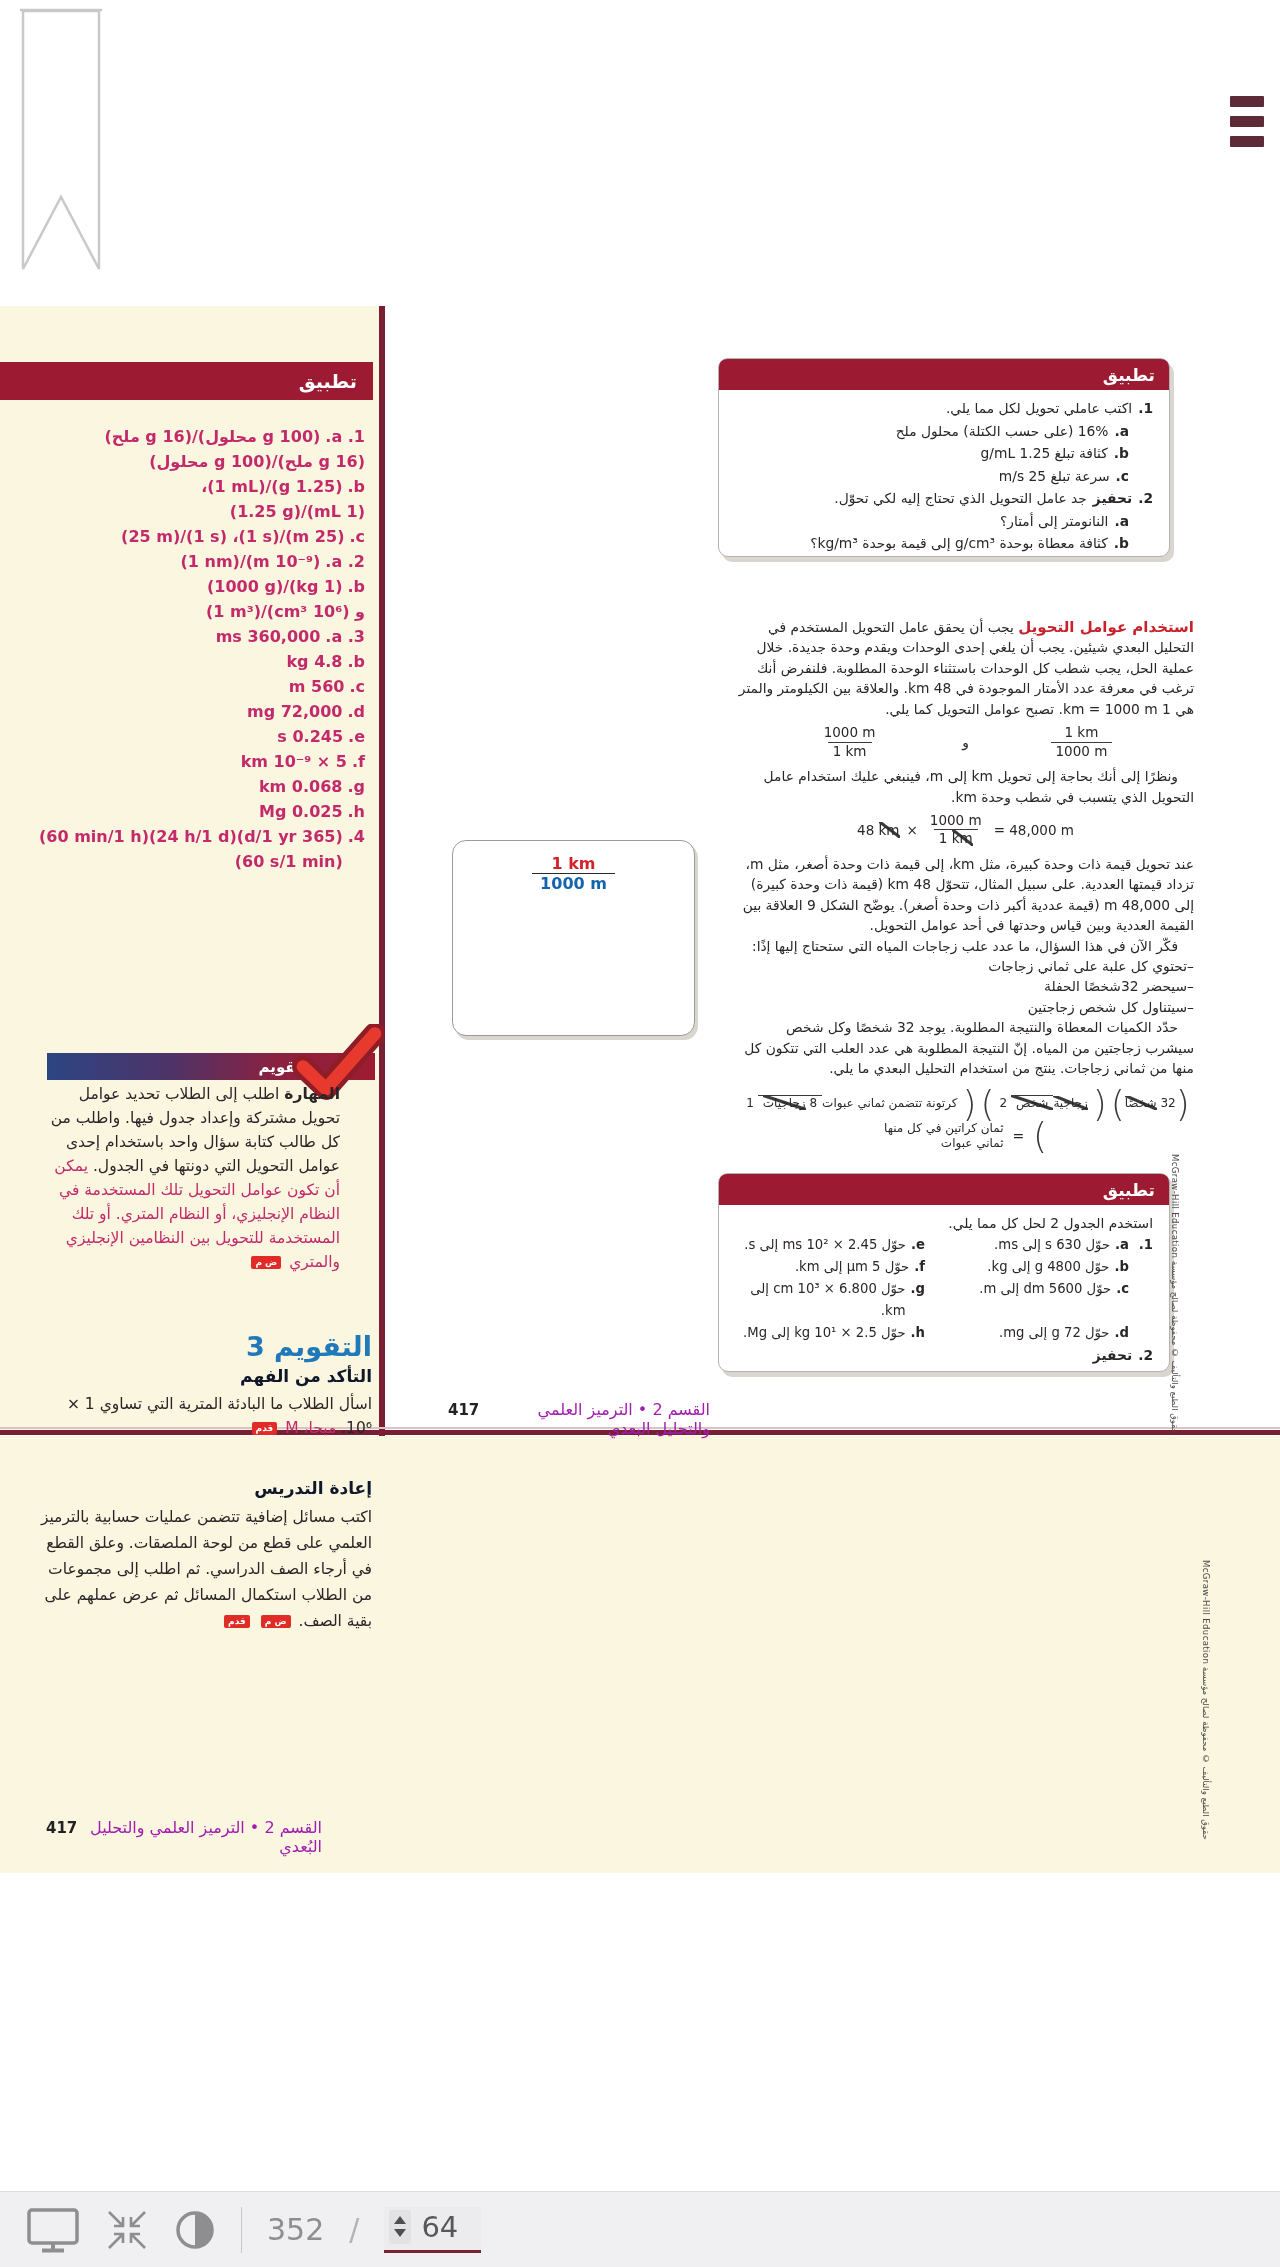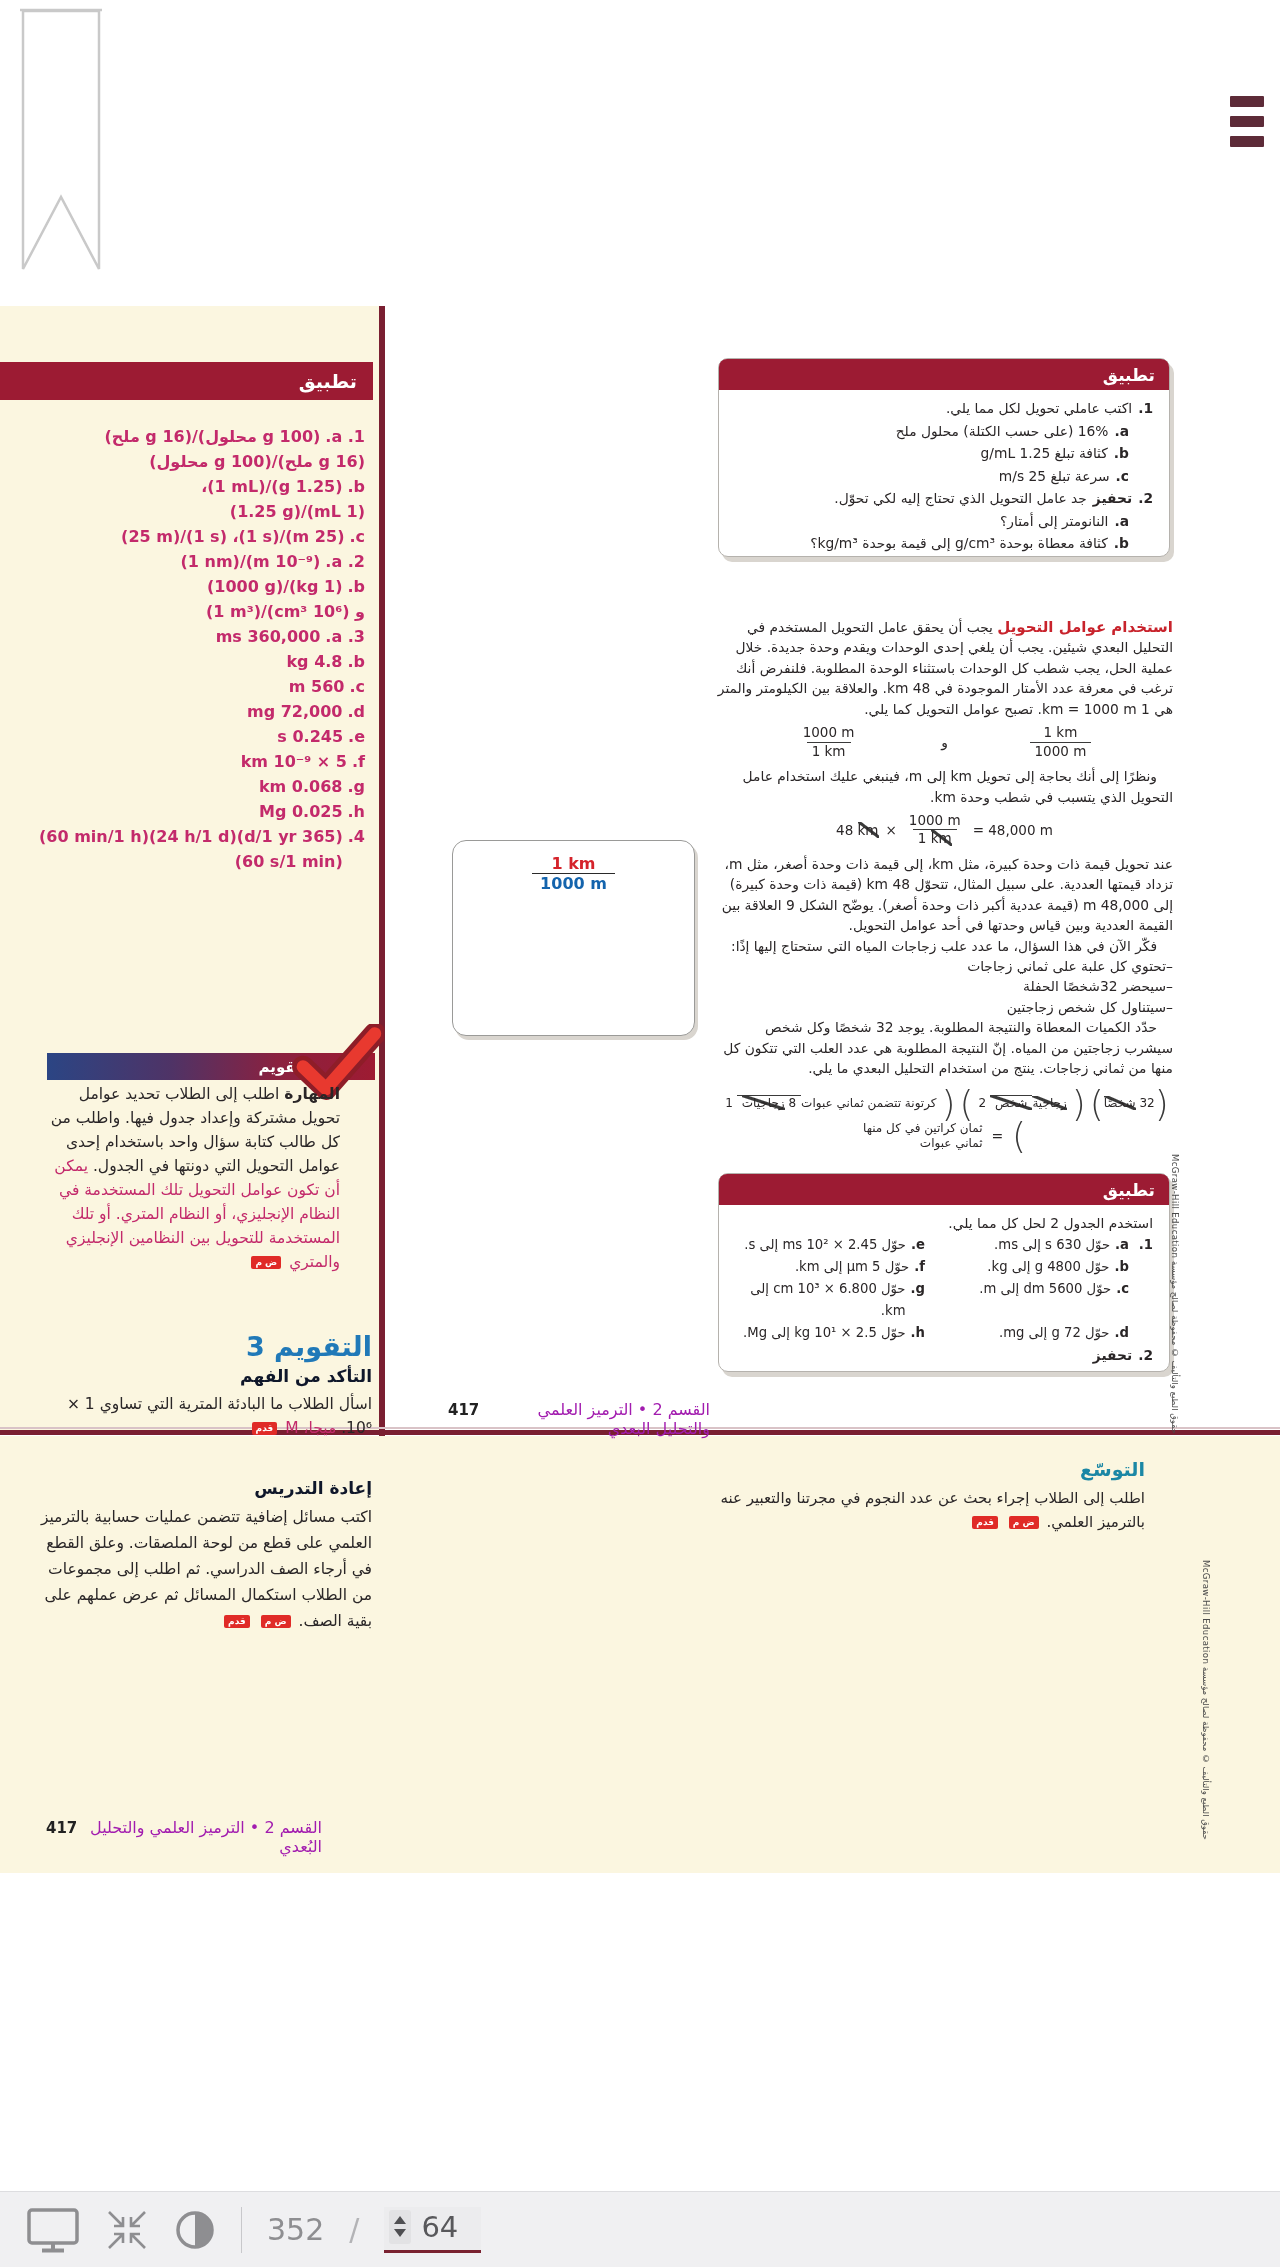--- a/index.html
+++ b/index.html
@@ -62,21 +62,21 @@
   .indent1{margin-right:24px;}
   .motiv{font-weight:bold;}
 
   .app2 .intro{font-size:13.8px;line-height:22px;direction:rtl;text-align:right;}
   .grid2{display:grid;direction:rtl;grid-template-columns:20px 200px 1fr;column-gap:4px;
          font-size:13.2px;line-height:22px;}
   .gcell{display:flex;direction:rtl;gap:5px;}
   .gcell .lbl{font-weight:bold;}
 
   
-  .body-text{left:716px;top:617px;width:457px;font-size:13.8px;line-height:20.4px;}
+  .body-text{left:737px;top:617px;width:457px;font-size:13.8px;line-height:20.4px;}
   .red-head{color:#c8232c;font-weight:bold;font-size:15px;}
   .p-ind{text-indent:16px;}
   .frac-row{display:flex;direction:rtl;justify-content:space-evenly;align-items:center;margin:5px 0 6px 0;}
   .frac{display:inline-flex;flex-direction:column;align-items:center;font-size:13.5px;line-height:1.3;direction:ltr;}
   .frac .den{border-top:1.3px solid #3a3a3a;padding:0 5px;}
   .frac .num{padding:0 5px;}
   .eq-row{display:flex;direction:ltr;justify-content:center;align-items:center;gap:7px;margin:5px 0 6px 0;font-size:13.5px;}
   .strike{background:linear-gradient(to top right,transparent 44%,#3a3a3a 48%,#3a3a3a 56%,transparent 60%);}
   .bullet{direction:rtl;text-align:right;}
 
@@ -402,28 +402,20 @@
     </div>
   </div>
 
   <div class="abs pfooter footer1">
     <span class="ftext">القسم 2 • الترميز العلمي والتحليل البعدي</span>
     <span class="fnum">417</span>
   </div>
   <div class="abs vcopy vcopy1">حقوق الطبع والتأليف © محفوظة لصالح مؤسسة McGraw-Hill Education</div>
   <div class="abs vcopy vcopy2">حقوق الطبع والتأليف © محفوظة لصالح مؤسسة McGraw-Hill Education</div>
 
-  <div class="abs extend rtl">
-    <div class="extend-title">التوسّع</div>
-    <div class="extend-text">
-      <span>اطلب إلى الطلاب إجراء بحث عن عدد النجوم في مجرتنا والتعبير عنه بالترميز العلمي.</span>
-      <span class="badge">ض م</span>
-      <span class="badge">قدم</span>
-    </div>
-  </div>
 
   <div class="abs pfooter footer2">
     <span class="ftext">القسم 2 • الترميز العلمي والتحليل البُعدي</span>
     <span class="fnum">417</span>
   </div>
 
   <div class="abs toolbar">
     <div class="tool-btn">
       <svg width="54" height="46" viewBox="0 0 54 46">
         <rect x="3" y="3" width="48" height="33" rx="3" fill="none" stroke="#8e8e91" stroke-width="3.5"></rect>

